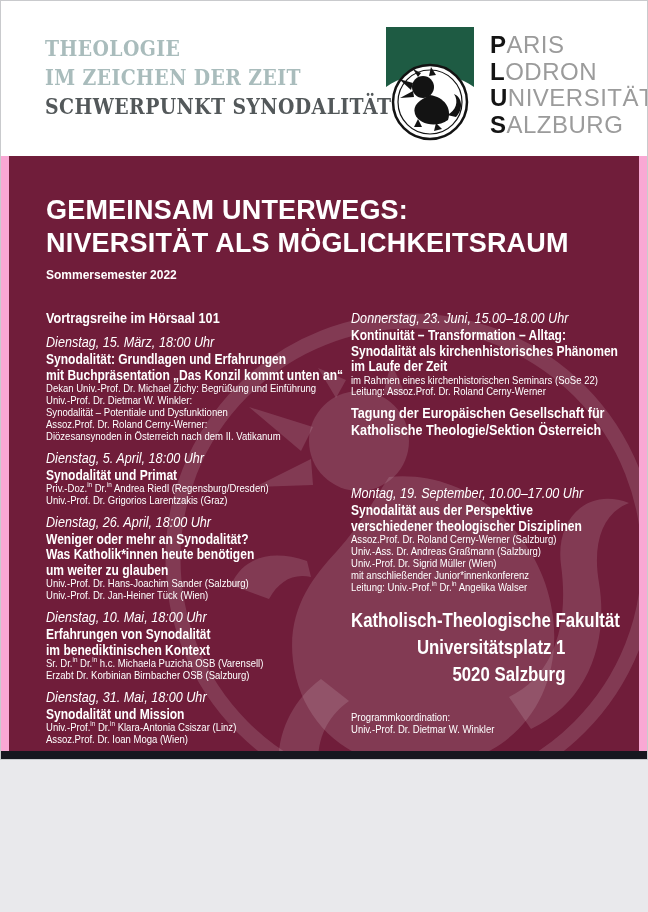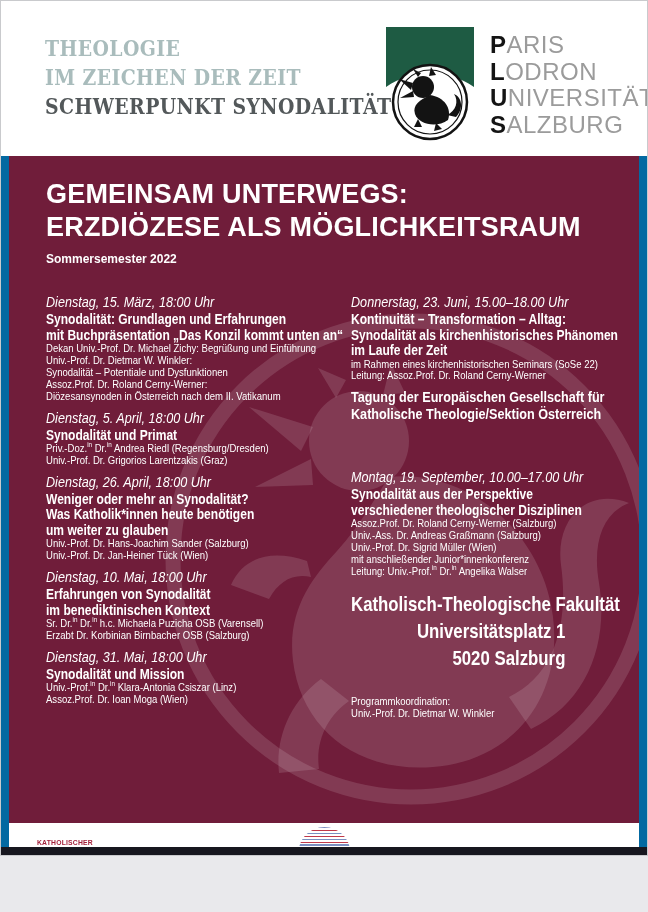--- a/index.html
+++ b/index.html
@@ -1,17 +1,17 @@
 <!DOCTYPE html>
 <html style="--maroon: #701d3a; --watermark: rgba(255,255,255,0.13); --plus-green: #1e5b43; --series-teal: #a9bcbc; --series-dark: #53585a; --kav-red: #a3203a; --pro-red: #c0394a; --pro-blue: #7b8fc0; --gold: #b8922e; --wm: rgba(255,255,255,0.13);"><head>
 <meta charset="utf-8">
 <style>
   html,body { margin:0; padding:0; background:#e9e9ec; }
   .page {
-    position:relative; width:648px; height:856px; background:#0369a1;
+    position:relative; width:648px; height:760px; background:#f9a8d4;
     border:1px solid #c9cacd; box-sizing:border-box; overflow:hidden;
     font-family:"Liberation Sans", sans-serif;
   }
 
   
   .header { position:absolute; left:0; top:0; right:0; height:155px; background:#fff; }
   .series {
     position:absolute; left:44px; top:32px;
     font-family:"DejaVu Serif", serif; font-weight:bold;
     transform:scaleX(.82); transform-origin:left top; white-space:nowrap;
@@ -23,21 +23,21 @@
   .plus-words { margin-left:14px; margin-top:5px; }
   .plus-words .wline { font-size:24px; line-height:26.5px; color:#9b9b9b; letter-spacing:.5px; white-space:nowrap; }
   .plus-words .cap { color:#141414; font-weight:bold; }
 
   
   .panel {
     position:absolute; left:8px; right:8px; top:155px; height:667px;
     background:var(--maroon); color:#fff; overflow:hidden;
   }
   .watermark { position:absolute; left:142px; top:143px; width:520px; height:520px; }
-  .panel-inner { position:relative; padding:22px 20px 0 37px; }
+  .panel-inner { position:relative; padding:38px 20px 0 37px; }
 
   .title-line { font-size:27px; line-height:33px; font-weight:bold; letter-spacing:.2px; white-space:nowrap; }
   .subtitle { font-size:12px; line-height:20px; font-weight:bold; margin-top:5px; }
 
   .columns { display:flex; margin-top:25px; }
   .col-left { width:305px; flex:none; }
   .col-right { flex:1; min-width:0; }
 
   .pblock + .pblock { margin-top:7px; }
   .col-right .pblock:nth-child(3) { margin-top:46px; }
@@ -133,25 +133,28 @@
         <path d="M160,160 L104,188 L162,186 Z"></path>
         <path d="M238,178 C320,170 392,236 402,318 C412,398 362,462 282,468 C204,474 150,428 142,362 C136,312 160,280 186,252 C206,230 220,206 238,178 Z"></path>
         <path d="M156,262 C120,250 92,258 80,286 L118,300 C128,282 142,274 160,278 Z"></path>
         <path d="M170,380 C140,402 124,438 128,474 L168,470 C164,440 178,416 198,402 Z"></path>
         <path d="M380,430 C436,404 458,344 448,284 C441,243 452,214 478,204 C436,188 404,220 410,266 C418,324 404,376 358,398 Z"></path>
       </g>
     </svg>
 
     <div class="panel-inner">
       <div class="title-line">GEMEINSAM UNTERWEGS:</div>
-      <div class="title-line">ERZDIÖZESE ALS MÖGLICHKEITSRAUM</div>
+      <div class="title-line">NIVERSITÄT ALS MÖGLICHKEITSRAUM</div>
       <div class="subtitle">Sommersemester 2022</div>
 
       <div class="columns">
         <div class="col-left">
+            <div class="pblock heading">
+              <div class="line">Vortragsreihe im Hörsaal 101</div>
+            </div>
             <div class="pblock event">
               <div class="ev-date">Dienstag, 15. März, 18:00 Uhr</div>
               <div class="ev-title">Synodalität: Grundlagen und Erfahrungen</div>
               <div class="ev-title">mit Buchpräsentation „Das Konzil kommt unten an“</div>
               <div class="ev-detail">Dekan Univ.-Prof. Dr. Michael Zichy: Begrüßung und Einführung</div>
               <div class="ev-detail">Univ.-Prof. Dr. Dietmar W. Winkler:</div>
               <div class="ev-detail">Synodalität – Potentiale und Dysfunktionen</div>
               <div class="ev-detail">Assoz.Prof. Dr. Roland Cerny-Werner:</div>
               <div class="ev-detail">Diözesansynoden in Österreich nach dem II. Vatikanum</div>
             </div>

